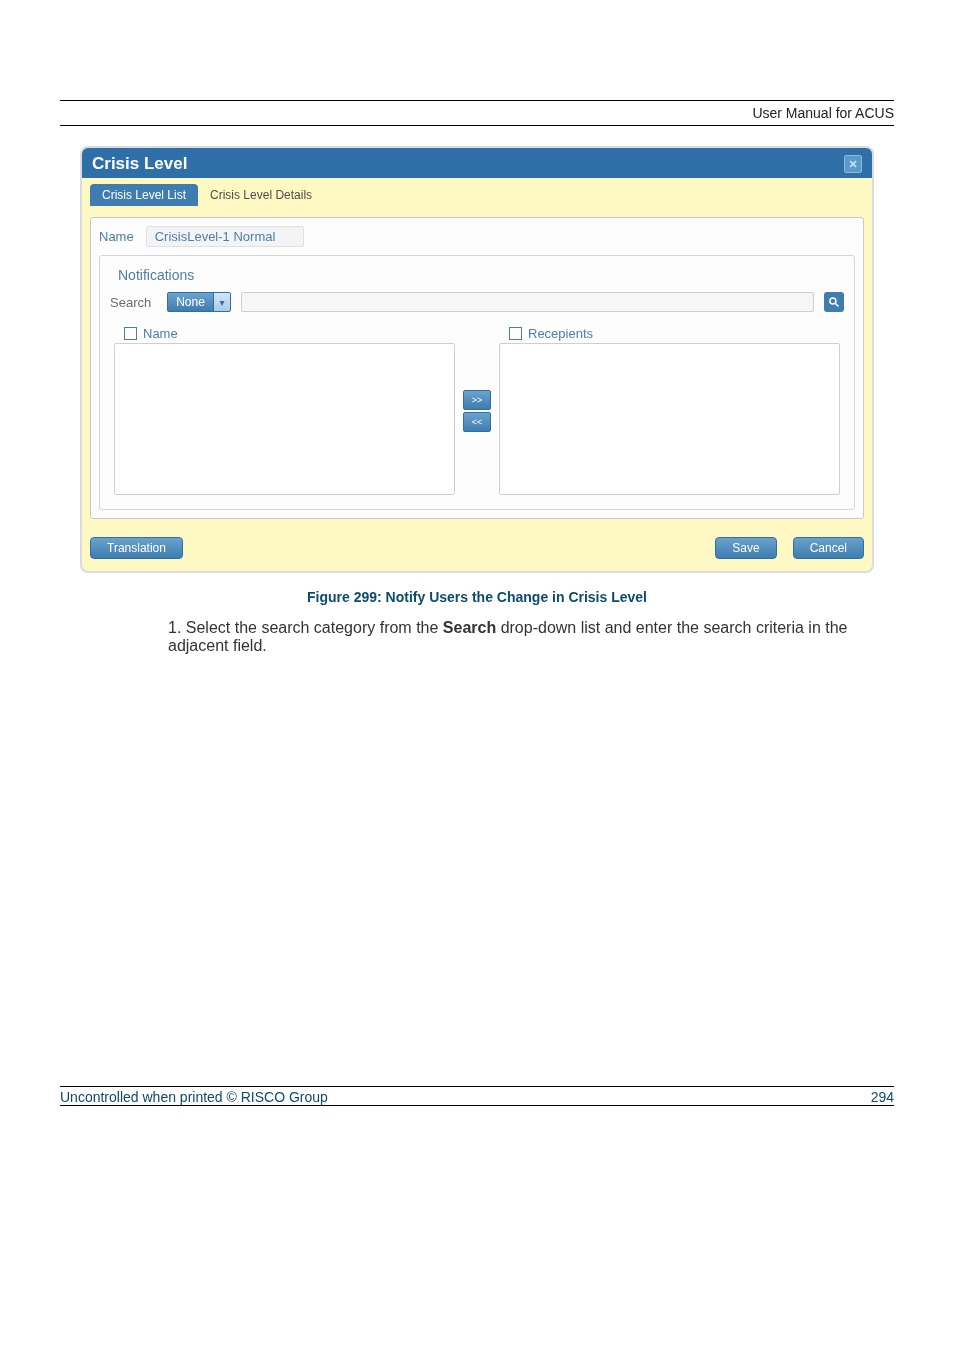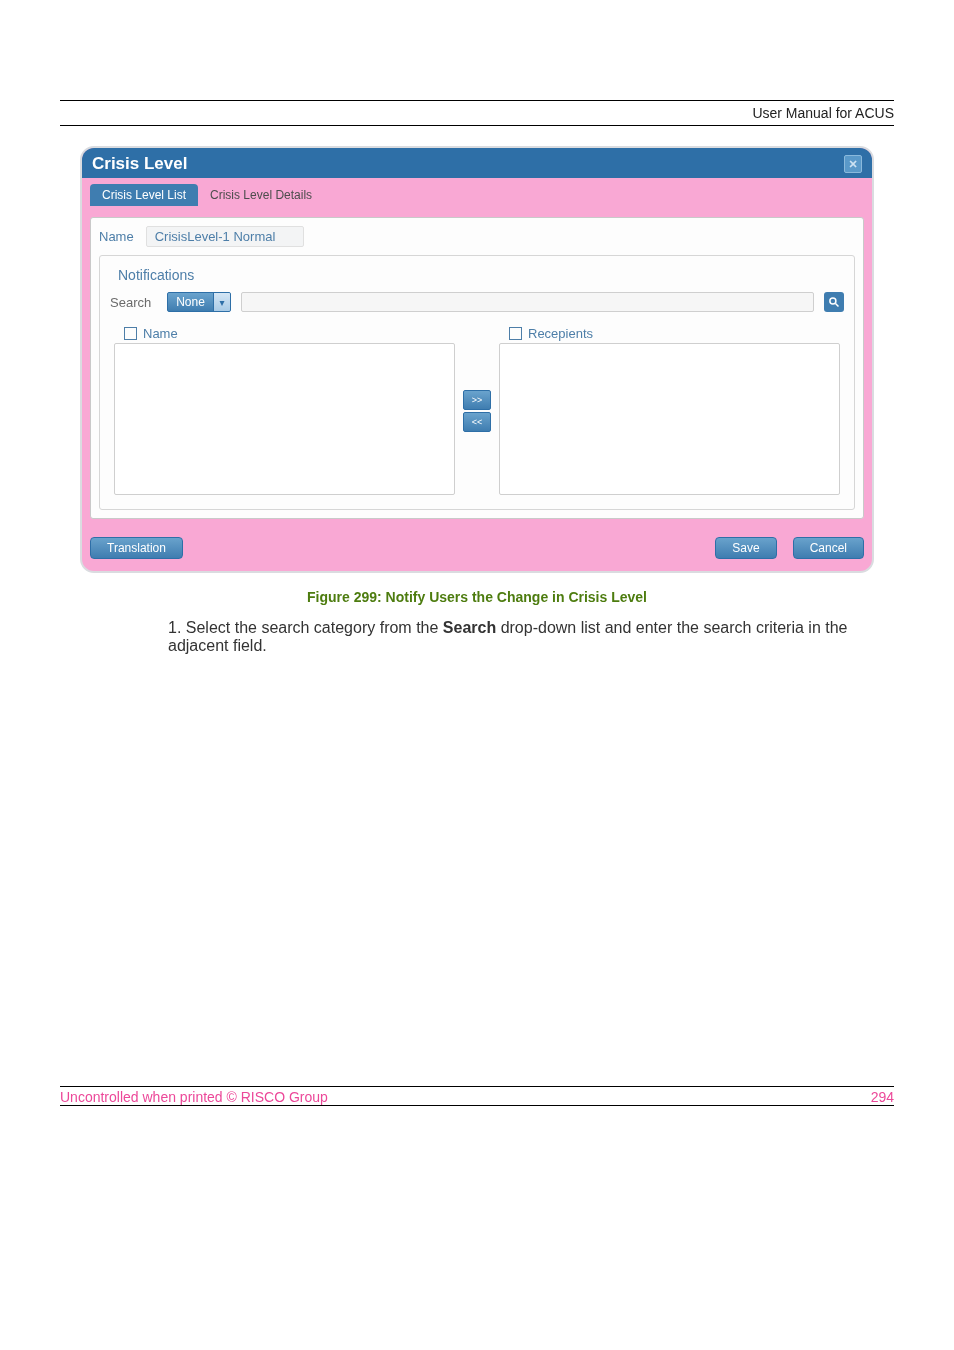--- a/index.html
+++ b/index.html
@@ -1,21 +1,21 @@
 <!DOCTYPE html>
 <html><head>
 <meta charset="utf-8">
 <style>
   html,body{margin:0;padding:0;background:#fff;font-family:Arial,Helvetica,sans-serif;color:#333}
   .page{width:954px;height:1154px;margin:0 auto;position:relative;background:#fff;box-sizing:border-box;padding:60px 60px 0 60px}
   .header-line{border-top:1px solid #000;margin-top:40px}
   .header-text{text-align:right;font-size:14px;color:#222;margin-top:4px;margin-bottom:4px}
   .header-line2{border-top:1px solid #000;margin-bottom:20px}
 
-  .screenshot{border:2px solid #dadce0;border-radius:14px;margin:10px 20px 0 20px;background:#f9a8d4;overflow:hidden}
+  .screenshot{border:2px solid #dadce0;border-radius:8px;margin:10px 20px 0 20px;background:#fef9c3;overflow:hidden}
   .titlebar{background:#2e6fa7;color:#fff;padding:6px 10px 4px 10px;font-weight:bold;font-size:17px;display:flex;justify-content:space-between;align-items:center}
   .close-x{width:16px;height:16px;background:#5a99c9;display:flex;align-items:center;justify-content:center;color:#cde2f2;font-size:11px;border:1px solid #8ab9dc;border-radius:2px}
   .outer-tabs{display:flex;margin:6px 13px 0 8px}
   .tab{padding:4px 12px;font-size:12px;border-radius:4px 4px 0 0;cursor:pointer}
   .tab.active{background:#3f7db0;color:#fff}
   .tab.inactive{color:#4d4d4d}
   .panel{border:1px solid #c9c9c9;margin:11px 8px 8px 8px;border-radius:3px;background:#fdfdfd;padding:8px}
   .name-row{display:flex;align-items:center;margin-bottom:8px}
   .name-label{color:#4d7ea8;font-size:13px;margin-right:12px}
   .name-value{color:#4d7ea8;font-size:13px;background:#f3f4f5;border:1px solid #e0e0e0;border-radius:2px;padding:2px 8px;flex:0 0 auto;display:inline-block;min-width:140px}
@@ -37,26 +37,26 @@
   .listcol{flex:1}
   .list-header{display:flex;align-items:center;color:#4d7ea8;font-size:13px;margin-left:14px;margin-bottom:2px}
   .chk{width:11px;height:11px;border:1px solid #4d7ea8;margin-right:6px}
   .listbox{border:1px solid #cfcfcf;height:150px;margin:0 4px;background:#fff;border-radius:2px}
   .midcol{width:36px;display:flex;flex-direction:column;align-items:center;justify-content:center;gap:2px}
   .mv-btn{width:26px;height:18px;background:linear-gradient(#6aa3cd,#3f7db0);color:#fff;font-size:9px;border:1px solid #2e6fa7;border-radius:2px;display:flex;align-items:center;justify-content:center}
   .footer-row{display:flex;justify-content:space-between;align-items:center;padding:10px 8px 12px 8px}
   .pill-btn{background:linear-gradient(#69a2cc,#3f7db0);color:#fff;font-size:12px;padding:3px 16px;border:1px solid #2e6fa7;border-radius:4px}
   .right-btns{display:flex;gap:16px}
 
-  .caption{text-align:center;font-weight:bold;font-size:14px;margin:16px 0 14px 0;color:#4d7c0f}
+  .caption{text-align:center;font-weight:bold;font-size:14px;margin:16px 0 14px 0;color:#0c4a6e}
   .item-wrap{position:relative;padding-left:28px;margin-left:80px;margin-right:40px}
 
   .page-footer{position:absolute;bottom:48px;left:60px;right:60px}
   .page-footer .ln{border-top:1px solid #000}
-  .page-footer .row{display:flex;justify-content:space-between;font-size:14px;color:#ec4899;padding-top:2px}
+  .page-footer .row{display:flex;justify-content:space-between;font-size:14px;color:#0c4a6e;padding-top:2px}
 </style>
 </head>
 <body>
 
 <div class="page">
   <div class="header-line"></div>
   <div class="header-text">User Manual for ACUS</div>
   <div class="header-line2"></div>
 
   <div class="screenshot">

